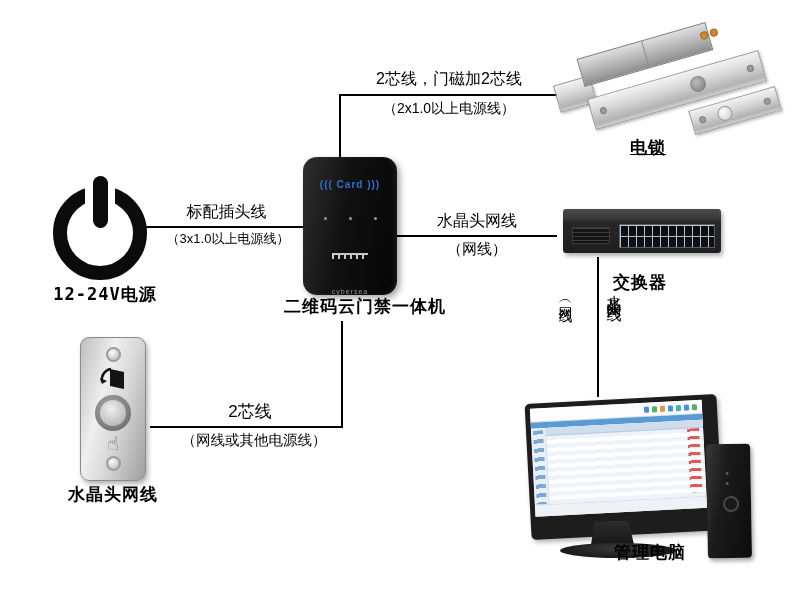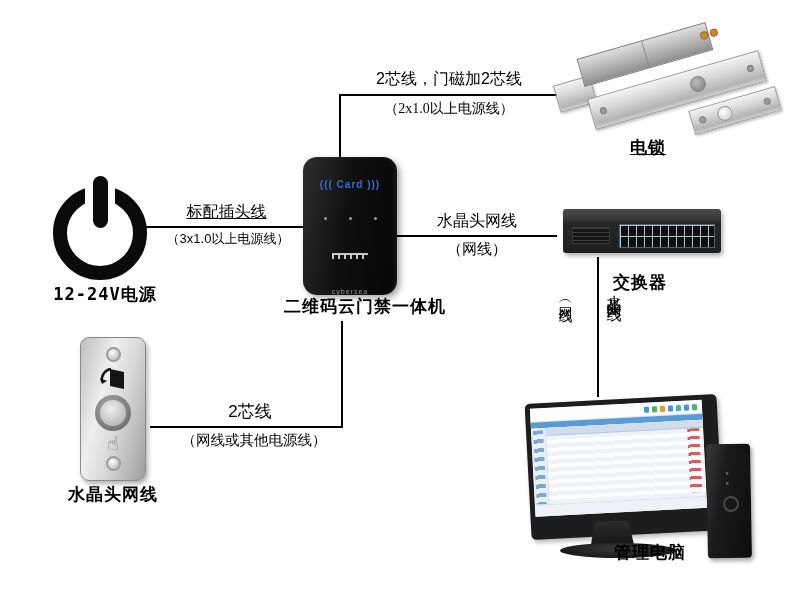--- a/index.html
+++ b/index.html
@@ -108,24 +108,24 @@
   .hand-glyph{font-size:19px;color:#6e6e6e;line-height:1;font-family:"DejaVu Sans",sans-serif;}
 </style>
 </head>
 <body>
 
 <div id="canvas">
 
   <div class="vline" style="left:339px;top:95px;height:63px;"></div>
   <div class="hline" style="left:339px;top:94px;width:219px;"></div>
   <div class="lbl lbl-big" style="left:340px;top:69px;width:218px;">2芯线，门磁加2芯线</div>
-  <div class="lbl lbl-small" style="left:343px;top:100px;width:212px;font-family:Liberation Serif, serif;">（2x1.0以上电源线）</div>
+  <div class="lbl lbl-small" style="left:343px;top:100px;width:212px;">（2x1.0以上电源线）</div>
 
   <div class="hline" style="left:146px;top:226px;width:159px;"></div>
-  <div class="lbl lbl-big" style="left:148px;top:202px;width:157px;text-decoration:underline;">标配插头线</div>
+  <div class="lbl lbl-big" style="left:148px;top:202px;width:157px;">标配插头线</div>
   <div class="lbl" style="left:138px;top:230px;width:180px;font-size:13px;">（3x1.0以上电源线）</div>
 
   <div class="hline" style="left:397px;top:235px;width:160px;"></div>
   <div class="lbl lbl-big" style="left:399px;top:211px;width:156px;">水晶头网线</div>
   <div class="lbl" style="left:399px;top:240px;width:156px;font-size:15px;">（网线）</div>
 
   <div class="vline" style="left:597px;top:257px;height:140px;"></div>
   <div class="vtext" style="left:604px;top:283px;">水晶头网线</div>
   <div class="vtext" style="left:557px;top:294px;font-size:14px;letter-spacing:2px;">（网线）</div>
 

